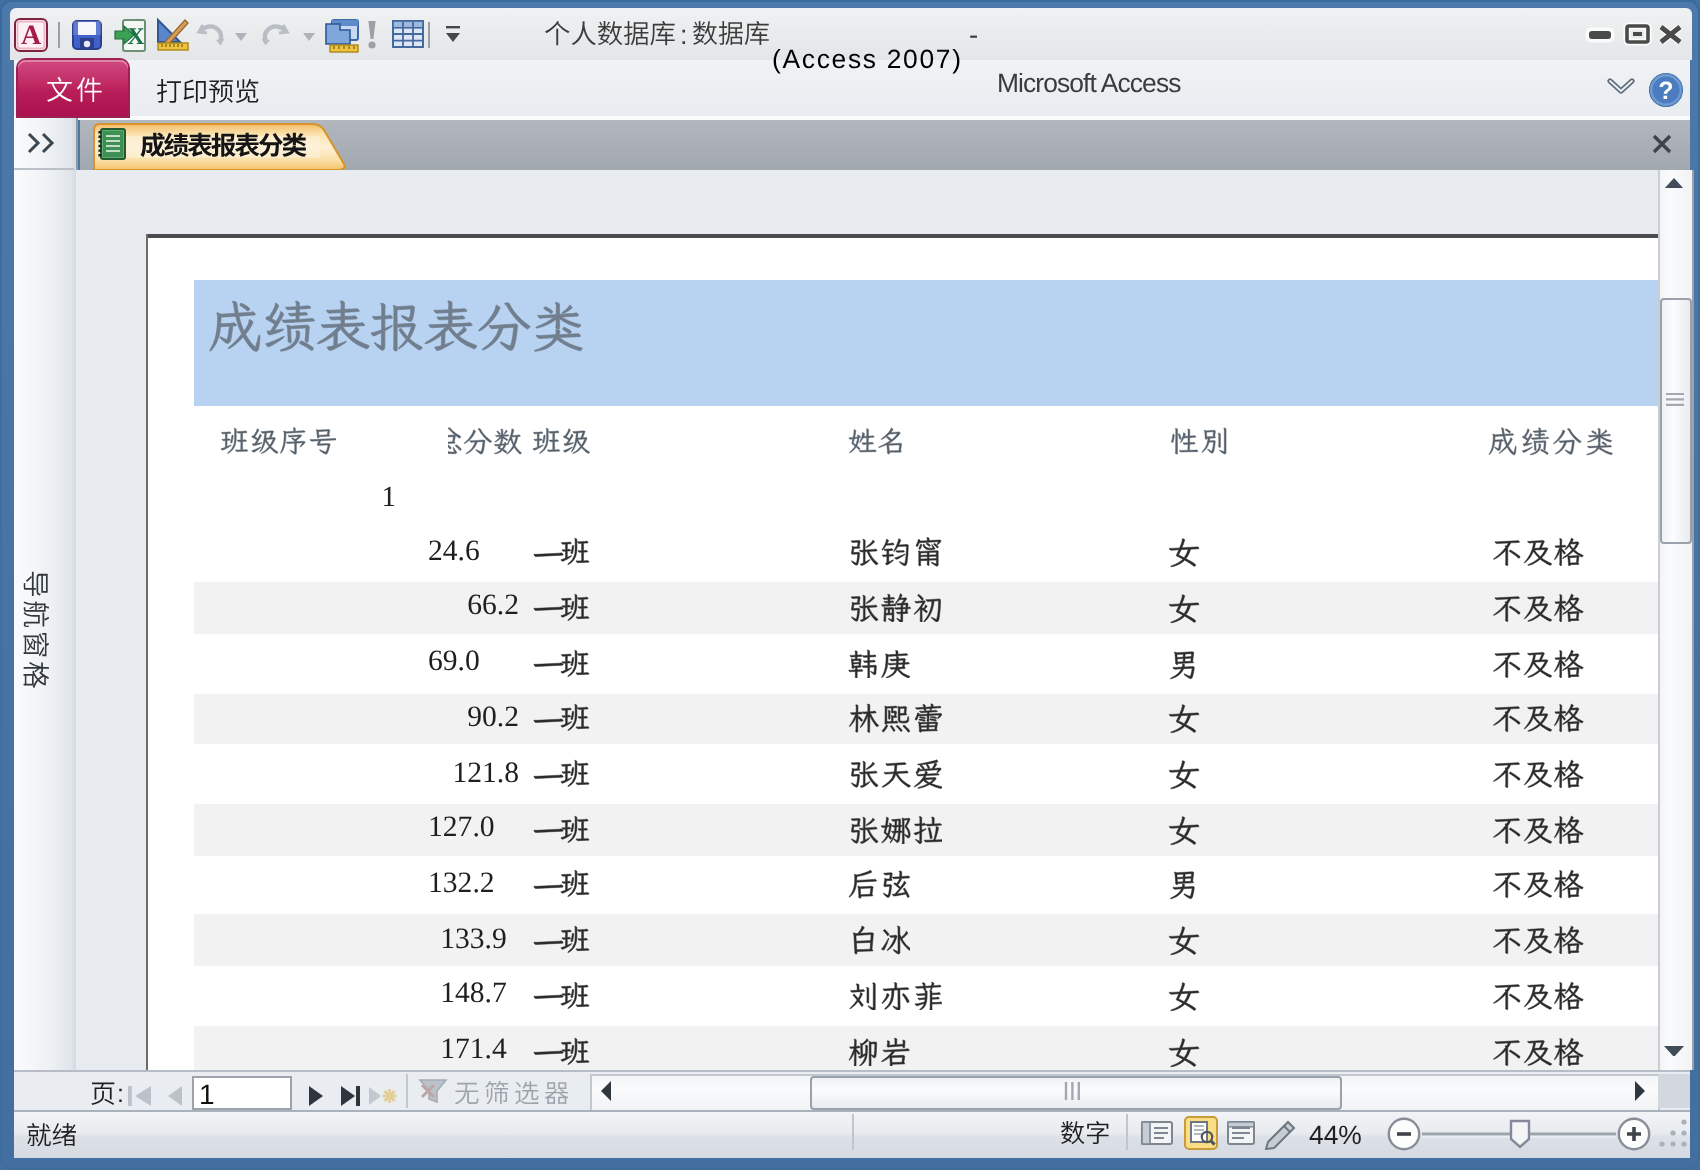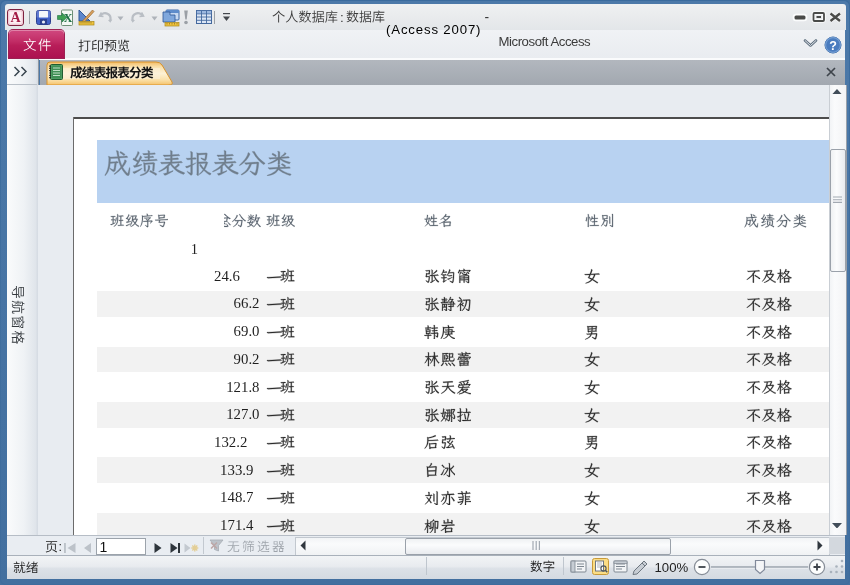--- a/index.html
+++ b/index.html
@@ -332,21 +332,21 @@
     <use href="#gk21021" x="522.6"></use>
   </svg>
 <svg style="position:absolute;left:584px;top:295.9px;" width="16" height="16" viewBox="0 0 250 250" fill="#2b2b2b" stroke="#2b2b2b" stroke-width="4">
     <use href="#gk22899" x="0"></use>
   </svg>
 <svg style="position:absolute;left:746px;top:295.9px;" width="45.9" height="15.3" viewBox="0 0 750 250" fill="#2b2b2b" stroke="#2b2b2b" stroke-width="4">
     <use href="#gk19981" x="0"></use>
     <use href="#gk21450" x="250"></use>
     <use href="#gk26684" x="500"></use>
   </svg>
-<div style="position:absolute;left:214px;width:45.5px;text-align:right;top:323.1px;font:normal 14.8px/17.02px 'Liberation Serif',sans-serif;color:#1f1f1f;letter-spacing:0;white-space:pre;">69.0</div>
+<div style="position:absolute;left:214px;width:45.5px;text-align:left;top:323.1px;font:normal 14.8px/17.02px 'Liberation Serif',sans-serif;color:#1f1f1f;letter-spacing:0;white-space:pre;">69.0</div>
 <svg style="position:absolute;left:265.5px;top:324.1px;" width="16.5" height="16.5" viewBox="0 0 250 250" fill="#2b2b2b" stroke="#2b2b2b" stroke-width="4">
     <use href="#gk19968" x="0"></use>
   </svg>
 <svg style="position:absolute;left:279.5px;top:323.6px;" width="15" height="15" viewBox="0 0 250 250" fill="#2b2b2b" stroke="#2b2b2b" stroke-width="4">
     <use href="#gk29677" x="0"></use>
   </svg>
 <svg style="position:absolute;left:423.5px;top:323.6px;" width="31.7" height="15.5" viewBox="0 0 511.3 250" fill="#2b2b2b" stroke="#2b2b2b" stroke-width="4">
     <use href="#gk38889" x="0"></use>
     <use href="#gk24218" x="261.3"></use>
   </svg>
@@ -391,21 +391,21 @@
     <use href="#gk29233" x="522.6"></use>
   </svg>
 <svg style="position:absolute;left:584px;top:379px;" width="16" height="16" viewBox="0 0 250 250" fill="#2b2b2b" stroke="#2b2b2b" stroke-width="4">
     <use href="#gk22899" x="0"></use>
   </svg>
 <svg style="position:absolute;left:746px;top:379px;" width="45.9" height="15.3" viewBox="0 0 750 250" fill="#2b2b2b" stroke="#2b2b2b" stroke-width="4">
     <use href="#gk19981" x="0"></use>
     <use href="#gk21450" x="250"></use>
     <use href="#gk26684" x="500"></use>
   </svg>
-<div style="position:absolute;left:214px;width:45.5px;text-align:right;top:406.2px;font:normal 14.8px/17.02px 'Liberation Serif',sans-serif;color:#1f1f1f;letter-spacing:0;white-space:pre;">127.0</div>
+<div style="position:absolute;left:214px;width:45.5px;text-align:left;top:406.2px;font:normal 14.8px/17.02px 'Liberation Serif',sans-serif;color:#1f1f1f;letter-spacing:0;white-space:pre;">127.0</div>
 <svg style="position:absolute;left:265.5px;top:407.2px;" width="16.5" height="16.5" viewBox="0 0 250 250" fill="#2b2b2b" stroke="#2b2b2b" stroke-width="4">
     <use href="#gk19968" x="0"></use>
   </svg>
 <svg style="position:absolute;left:279.5px;top:406.7px;" width="15" height="15" viewBox="0 0 250 250" fill="#2b2b2b" stroke="#2b2b2b" stroke-width="4">
     <use href="#gk29677" x="0"></use>
   </svg>
 <svg style="position:absolute;left:423.5px;top:406.7px;" width="47.9" height="15.5" viewBox="0 0 772.6 250" fill="#2b2b2b" stroke="#2b2b2b" stroke-width="4">
     <use href="#gk24352" x="0"></use>
     <use href="#gk23068" x="261.3"></use>
     <use href="#gk25289" x="522.6"></use>
@@ -574,21 +574,21 @@
 <rect x="25.5" y="3" width="8" height="10" fill="#FDFDFD" stroke="#6E7780"></rect>
 <path d="M27 5 h5 M27 7 h5 M27 9 h5" stroke="#9aa2ab" stroke-width="0.8"></path>
 <circle cx="33.5" cy="10.5" r="2.6" fill="none" stroke="#4E565E" stroke-width="1.1"></circle>
 <path d="M35.3 12.3 L37.3 14.3" stroke="#4E565E" stroke-width="1.5"></path>
 <rect x="44" y="3" width="13" height="11" rx="1" fill="#F2F4F6" stroke="#7E8791"></rect>
 <path d="M46 6 h9 M46 8.5 h9 M46 11 h6" stroke="#7E8791" stroke-width="1"></path>
 <rect x="44" y="3" width="13" height="2.4" fill="#C7CDD4" stroke="#7E8791" stroke-width="0.7"></rect>
 <path d="M64 13 L72 5 L75 8 L67 16 L63 16.5 Z M72 5 L74 3 L77 6 L75 8" fill="#C7CDD4" stroke="#6E7780" stroke-width="1"></path>
 </g>
   </svg>
-<div style="position:absolute;left:654.5px;top:559.5px;font:normal 13.2px/15.18px 'Liberation Sans',sans-serif;color:#1f1f1f;letter-spacing:0;white-space:pre;">100%</div>
+<div style="position:absolute;left:654.5px;top:559.5px;font:normal 13.2px/15.18px 'Liberation Sans',sans-serif;color:#1f1f1f;letter-spacing:0;white-space:pre;">44%</div>
 <svg style="position:absolute;left:693px;top:558px" width="133" height="18" viewBox="0 0 133 18">
 <path d="M18 9 H115" stroke="#9BA3AC" stroke-width="1.4"></path>
 <path d="M18 10.4 H115" stroke="#E9ECF0" stroke-width="1"></path>
 <circle cx="9" cy="9" r="7.6" fill="#FCFDFD" stroke="#868D97" stroke-width="1.2"></circle>
 <path d="M5.5 9 h7" stroke="#3E444B" stroke-width="1.8"></path>
 <circle cx="124" cy="9" r="7.6" fill="#FCFDFD" stroke="#868D97" stroke-width="1.2"></circle>
 <path d="M120.5 9 h7 M124 5.5 v7" stroke="#3E444B" stroke-width="1.8"></path>
 <path d="M62.5 2.5 h9 v9 l-4.5 4 l-4.5 -4 z" fill="#F4F5F7" stroke="#81899A" stroke-width="1.2"></path>
 </svg>
 <svg style="position:absolute;left:828px;top:558px" width="17" height="17" viewBox="0 0 17 17">

